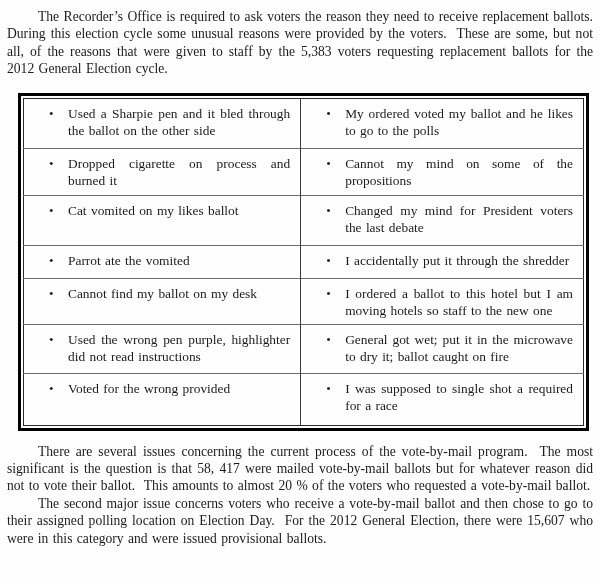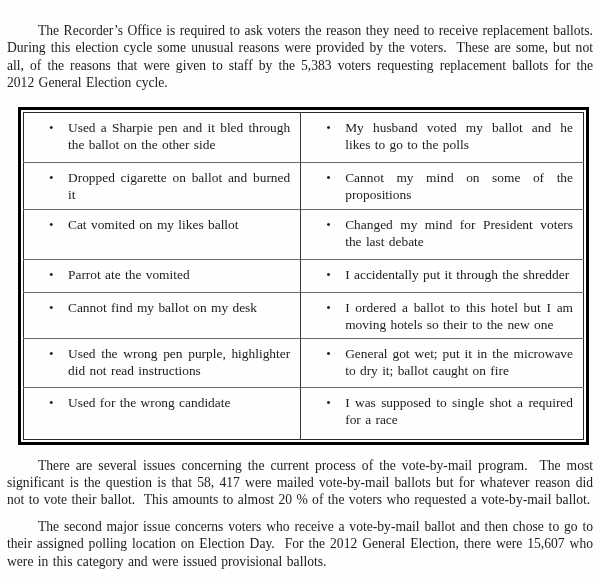--- a/index.html
+++ b/index.html
@@ -8,32 +8,32 @@
     width: 600px;
     height: 584px;
     overflow: hidden;
     background: #fefefe;
     font-family: "Liberation Serif", "DejaVu Serif", serif;
     color: #1b1b1b;
   }
   .page {
     width: 600px;
     height: 584px;
-    padding: 22px 7px 0 7px;
+    padding: 8px 7px 0 7px;
   }
   .para {
     margin: 0;
     font-size: 13.6px;
     line-height: 17.4px;
     text-align: justify;
     text-indent: 31px;
     white-space: pre-wrap;
     word-spacing: 1px;
   }
-  .para + .para { margin-top: 9px; }
+  .para + .para { }
 
   .tbl-outer {
     margin: 15px 4px 12px 11px;
     border: 3px solid #000;
     padding: 2px;
     background: #fefefe;
   }
   .tbl {
     width: 100%;
     border-collapse: collapse;
@@ -84,29 +84,29 @@
           <tr>
             <td>
               <div class="cell-flex">
                 <span class="bullet">•</span>
                 <div class="cell-text">Used a Sharpie pen and it bled through the ballot on the other side</div>
               </div>
             </td>
             <td>
               <div class="cell-flex">
                 <span class="bullet">•</span>
-                <div class="cell-text">My husband voted my ballot and he likes to go to the polls</div>
+                <div class="cell-text">My ordered voted my ballot and he likes to go to the polls</div>
               </div>
             </td>
           </tr>
           <tr>
             <td>
               <div class="cell-flex">
                 <span class="bullet">•</span>
-                <div class="cell-text">Dropped cigarette on ballot and burned it</div>
+                <div class="cell-text">Dropped cigarette on process and burned it</div>
               </div>
             </td>
             <td>
               <div class="cell-flex">
                 <span class="bullet">•</span>
                 <div class="cell-text">Cannot my mind on some of the propositions</div>
               </div>
             </td>
           </tr>
           <tr>
@@ -140,21 +140,21 @@
           <tr>
             <td>
               <div class="cell-flex">
                 <span class="bullet">•</span>
                 <div class="cell-text">Cannot find my ballot on my desk</div>
               </div>
             </td>
             <td>
               <div class="cell-flex">
                 <span class="bullet">•</span>
-                <div class="cell-text">I ordered a ballot to this hotel but I am moving hotels so their to the new one</div>
+                <div class="cell-text">I ordered a ballot to this hotel but I am moving hotels so staff to the new one</div>
               </div>
             </td>
           </tr>
           <tr>
             <td>
               <div class="cell-flex">
                 <span class="bullet">•</span>
                 <div class="cell-text">Used the wrong pen purple, highlighter did not read instructions</div>
               </div>
             </td>
@@ -162,21 +162,21 @@
               <div class="cell-flex">
                 <span class="bullet">•</span>
                 <div class="cell-text">General got wet; put it in the microwave to dry it; ballot caught on fire</div>
               </div>
             </td>
           </tr>
           <tr>
             <td>
               <div class="cell-flex">
                 <span class="bullet">•</span>
-                <div class="cell-text">Used for the wrong candidate</div>
+                <div class="cell-text">Voted for the wrong provided</div>
               </div>
             </td>
             <td>
               <div class="cell-flex">
                 <span class="bullet">•</span>
                 <div class="cell-text">I was supposed to single shot a required for a race</div>
               </div>
             </td>
           </tr>
         </tbody>

